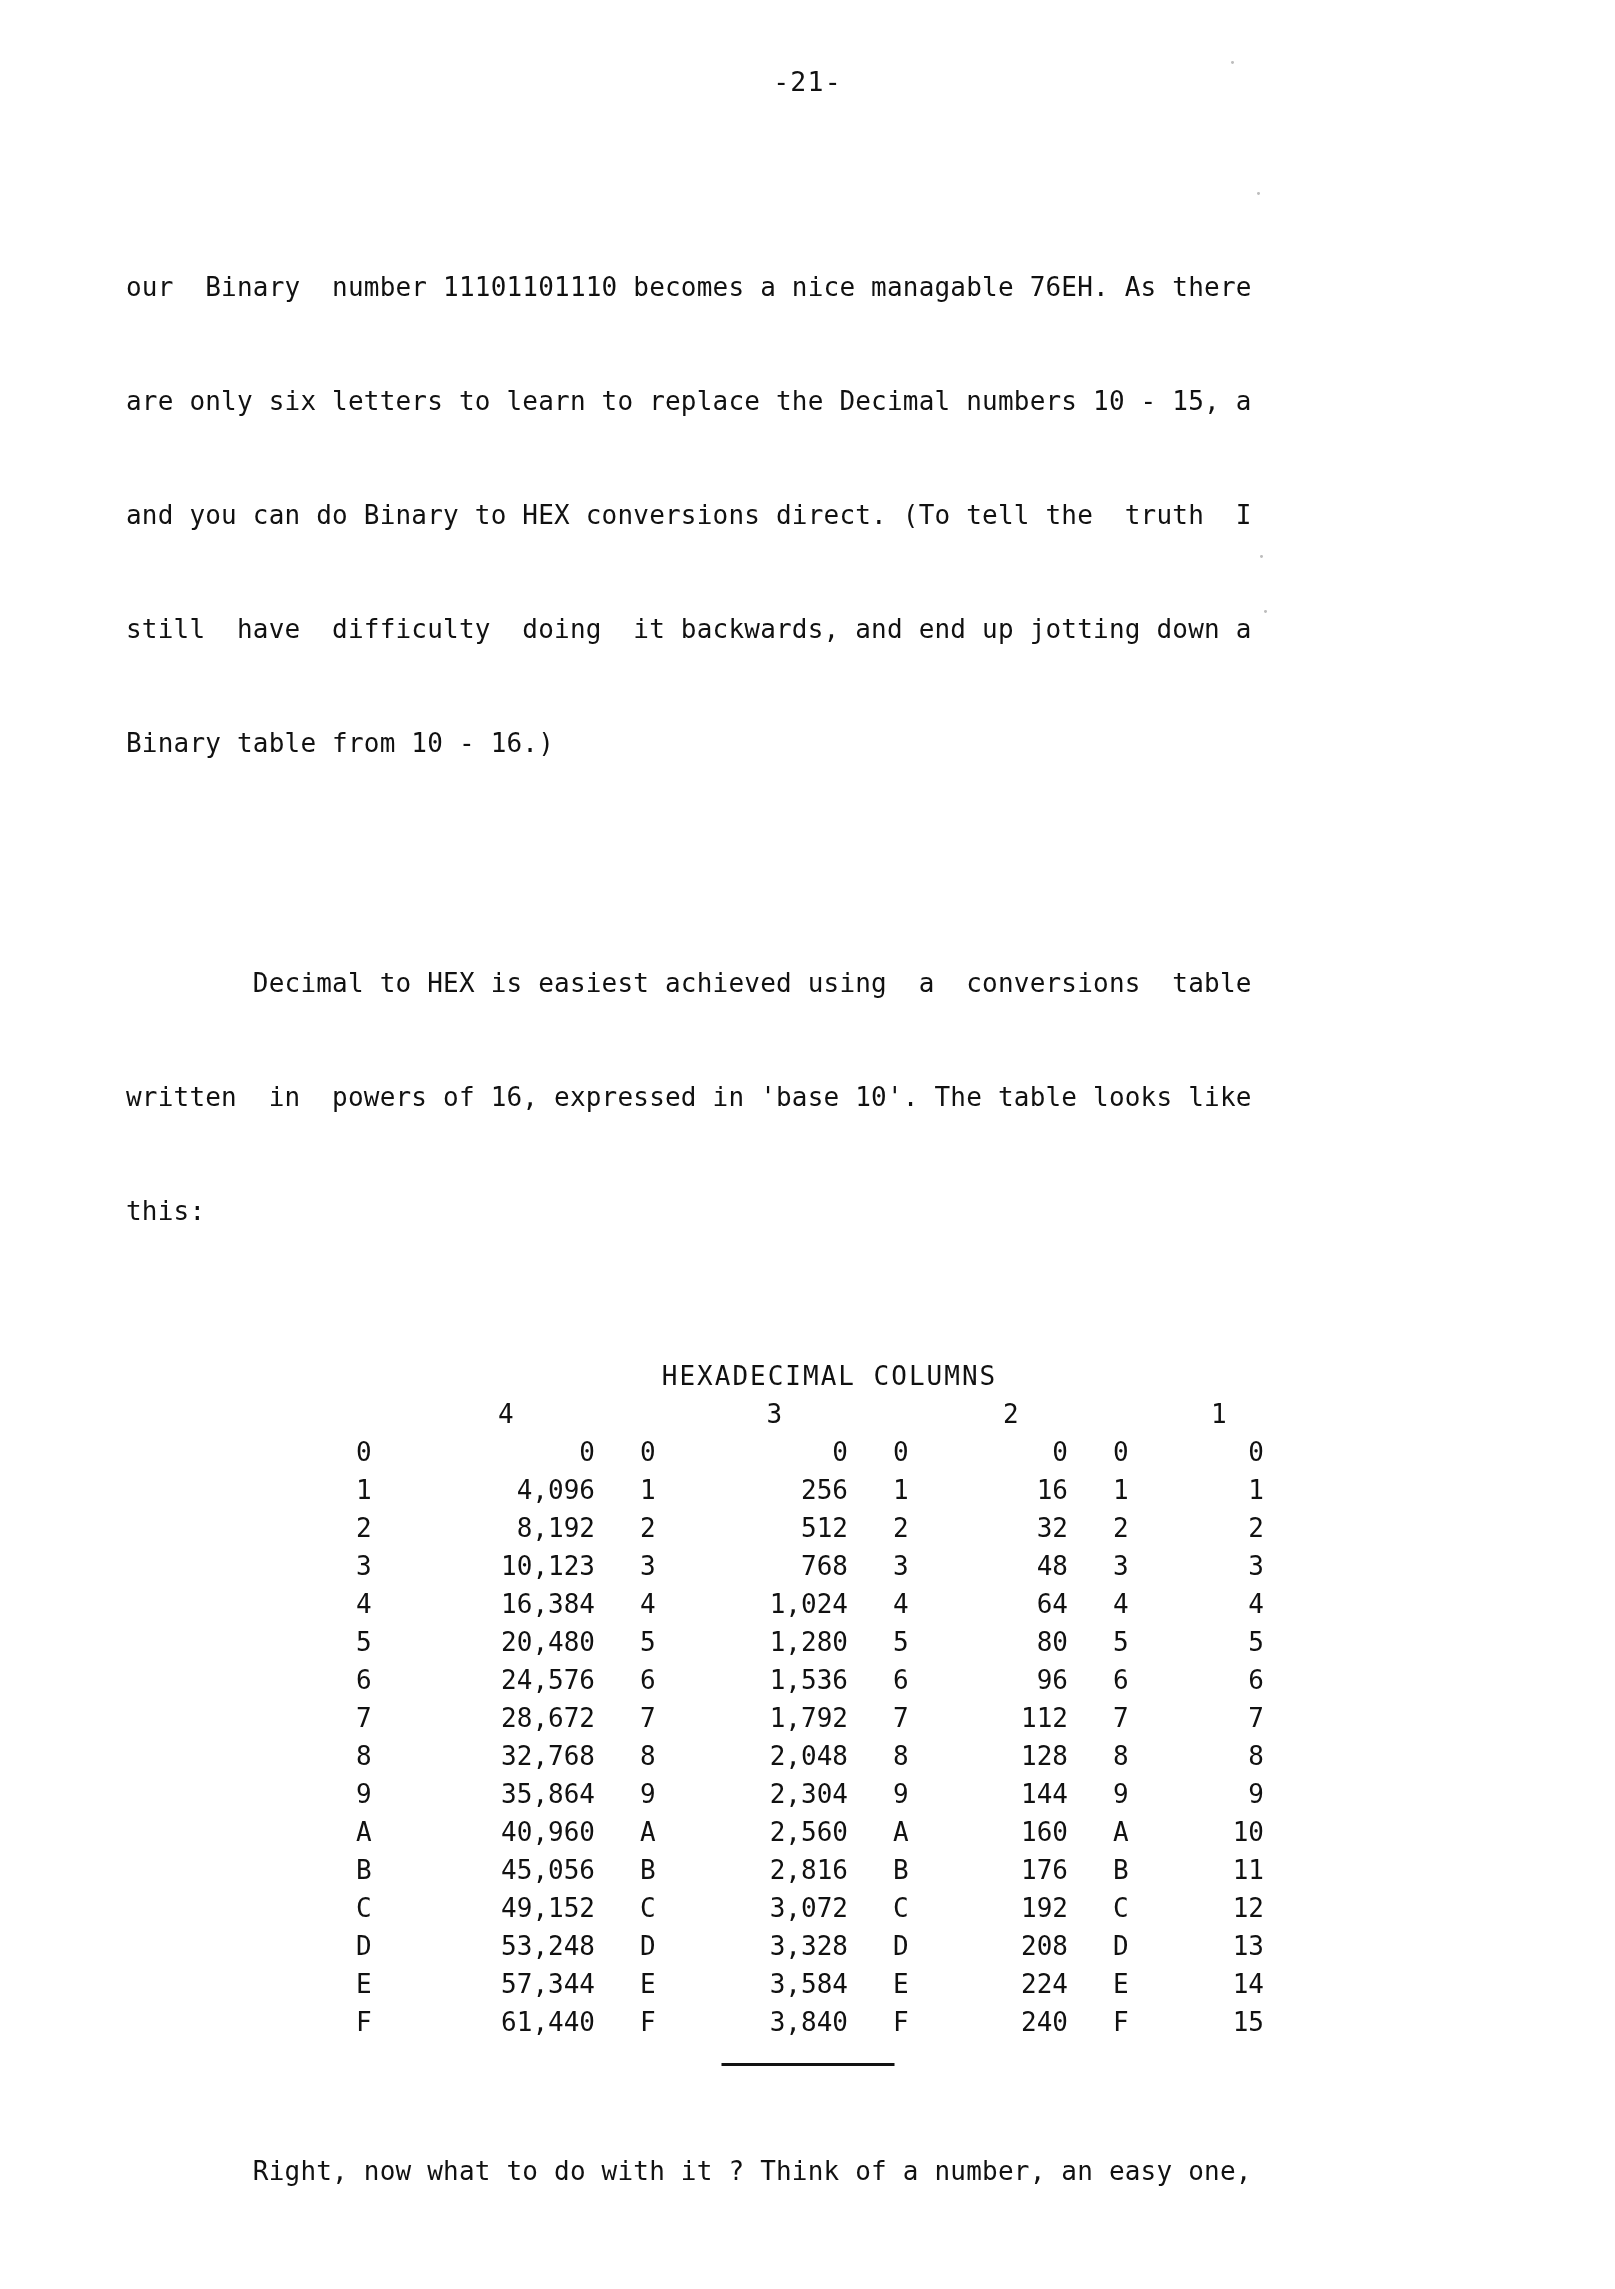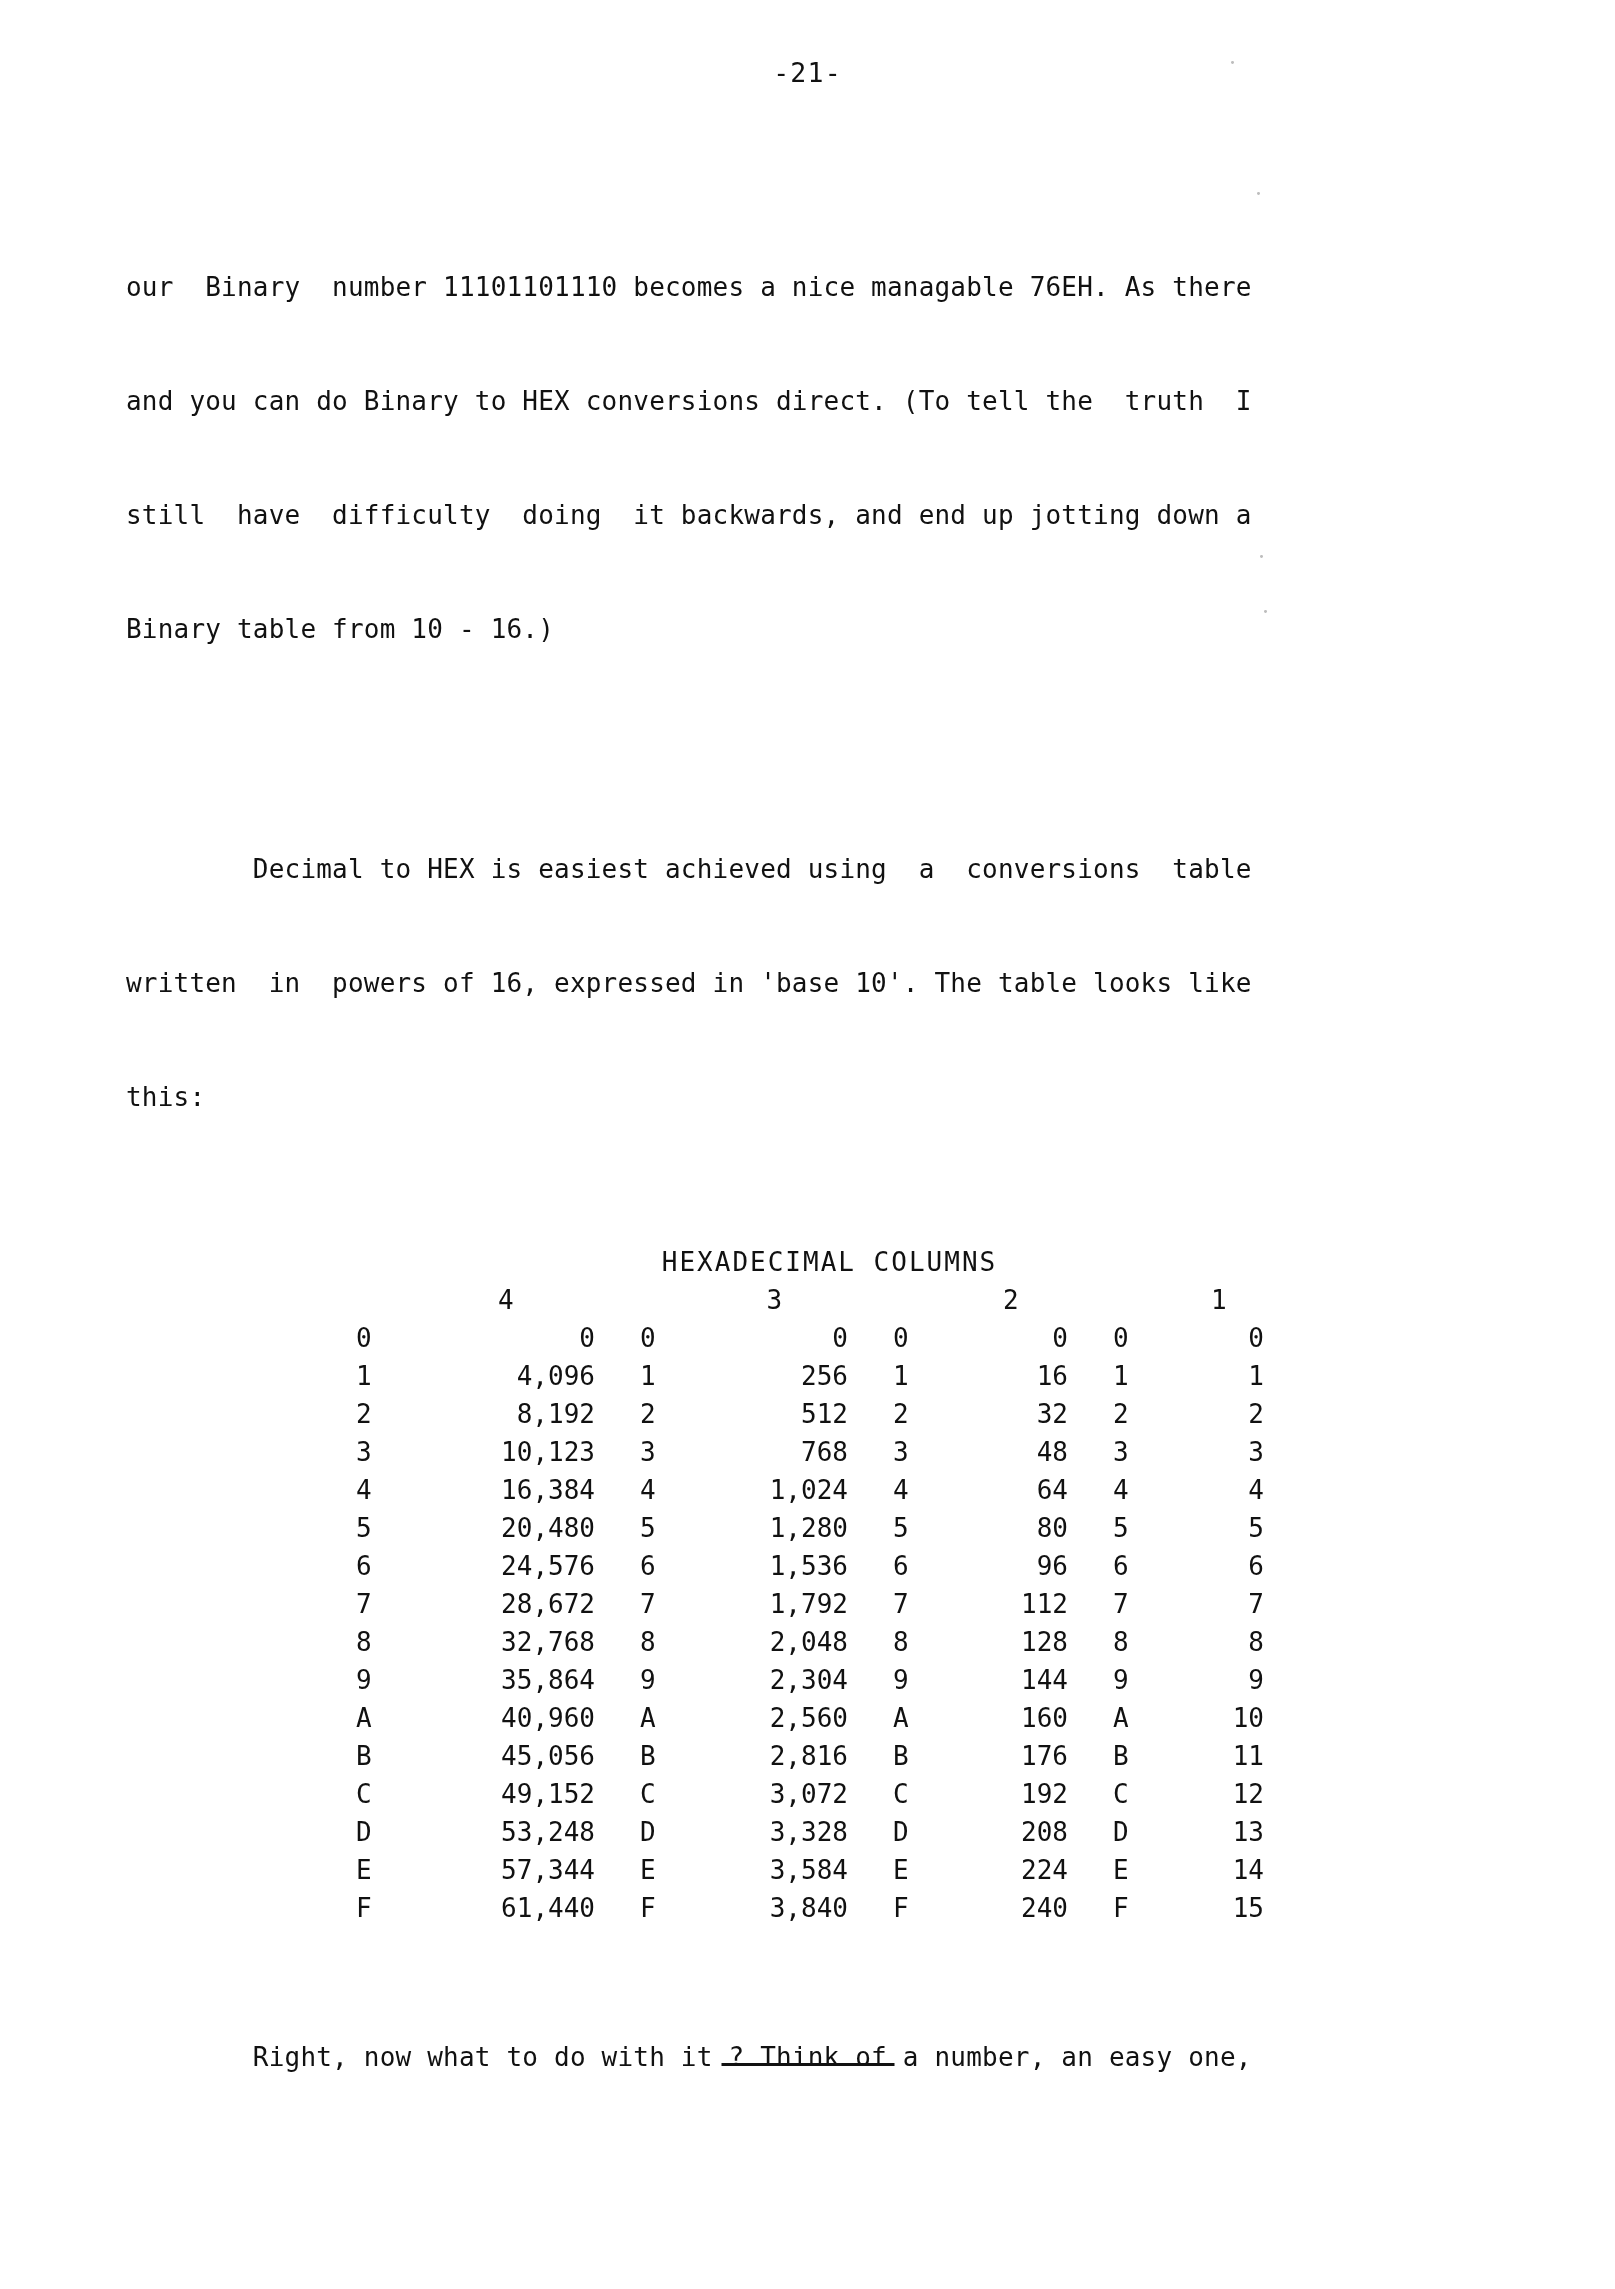--- a/index.html
+++ b/index.html
@@ -19,21 +19,21 @@
   .page {
     position: relative;
     width: 1615px;
     height: 2290px;
     box-sizing: border-box;
   }
 
   
   .page-number {
     position: absolute;
-    top: 57px;
+    top: 66px;
     left: 0;
     width: 1615px;
     text-align: center;
     font-size: 26.5px;
     letter-spacing: 1.2px;
   }
 
   
   .content {
     position: absolute;
@@ -113,20 +113,21 @@
 <body>
 
 <div class="page">
 
   <div class="page-number">-21-</div>
 
   <div class="content">
 
     <div class="para">
       <span class="ln">our  Binary  number 11101101110 becomes a nice managable 76EH. As there</span>
+      <span class="ln">are only six letters to learn to replace the Decimal numbers 10 - 15, a</span>
       <span class="ln">and you can do Binary to HEX conversions direct. (To tell the  truth  I</span>
       <span class="ln">still  have  difficulty  doing  it backwards, and end up jotting down a</span>
       <span class="ln">Binary table from 10 - 16.)</span>
     </div>
 
     <div class="spacer-1"></div>
 
     <div class="para">
       <span class="ln">        Decimal to HEX is easiest achieved using  a  conversions  table</span>
       <span class="ln">written  in  powers of 16, expressed in 'base 10'. The table looks like</span>

